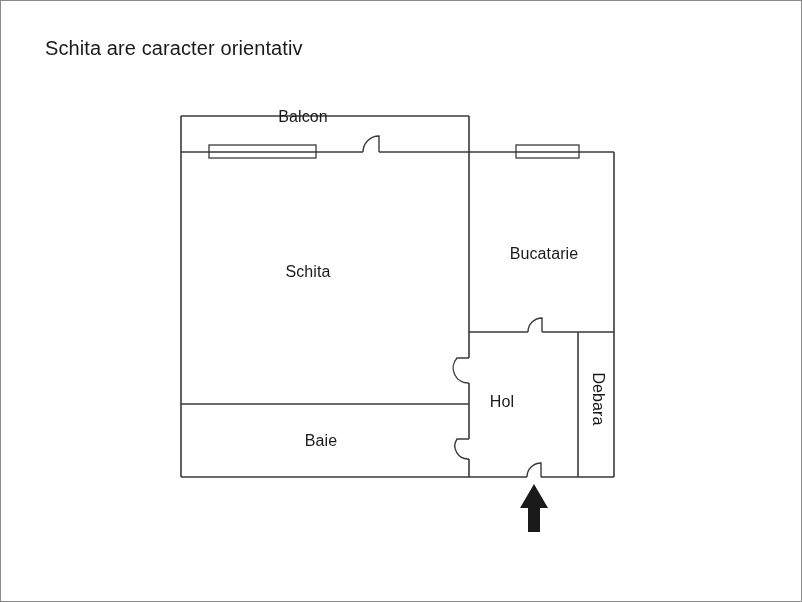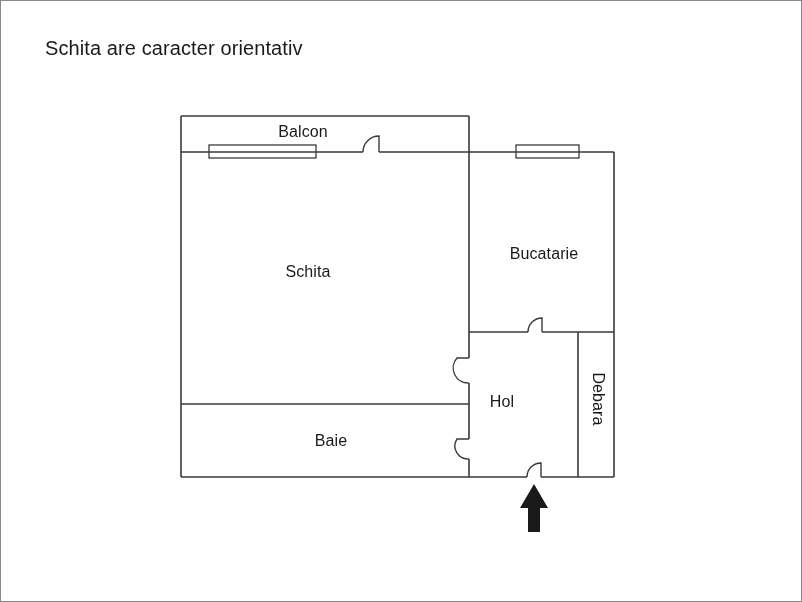--- a/index.html
+++ b/index.html
@@ -23,26 +23,26 @@
     position:absolute;
     transform:translate(-50%,-50%);
     font-size:16px; color:var(--text,#1a1a1a);
     white-space:nowrap;
     letter-spacing:0.1px;
   }
   .room-label.vertical {
     transform:translate(-50%,-50%) rotate(90deg);
   }
   
-  #lbl-balcon    { left:302px; top:131px;text-align:right; }
+  #lbl-balcon    { left:302px; top:116px;text-align:right; }
   #lbl-camera    { left:307px; top:271px; }
   #lbl-bucatarie { left:543px; top:253px; }
   #lbl-hol       { left:489px; top:401px;margin-left:12px; }
   #lbl-debara    { left:597px; top:398px; }
-  #lbl-baie      { left:330px; top:440px;text-align:center; }
+  #lbl-baie      { left:320px; top:440px;text-align:center; }
 </style>
 </head>
 <body>
 
 <div class="page" style="border-color: rgb(138, 138, 138);">
 
   <div class="disclaimer">Schita are caracter orientativ</div>
 
   <svg class="plan-svg" width="800" height="600" viewBox="0 0 800 600" fill="none" stroke="#3a3a3a" stroke-width="1.6" stroke-linecap="butt">
 

